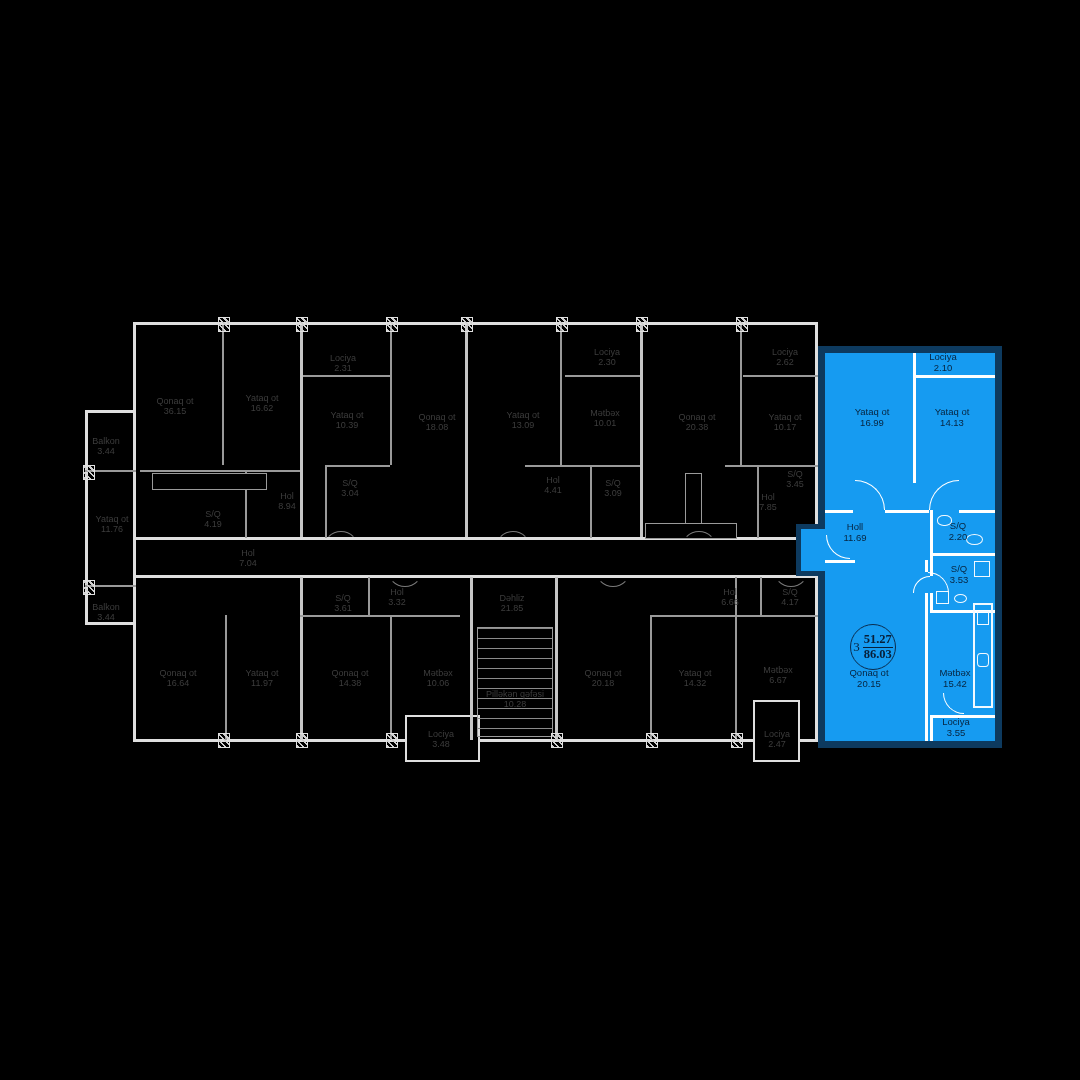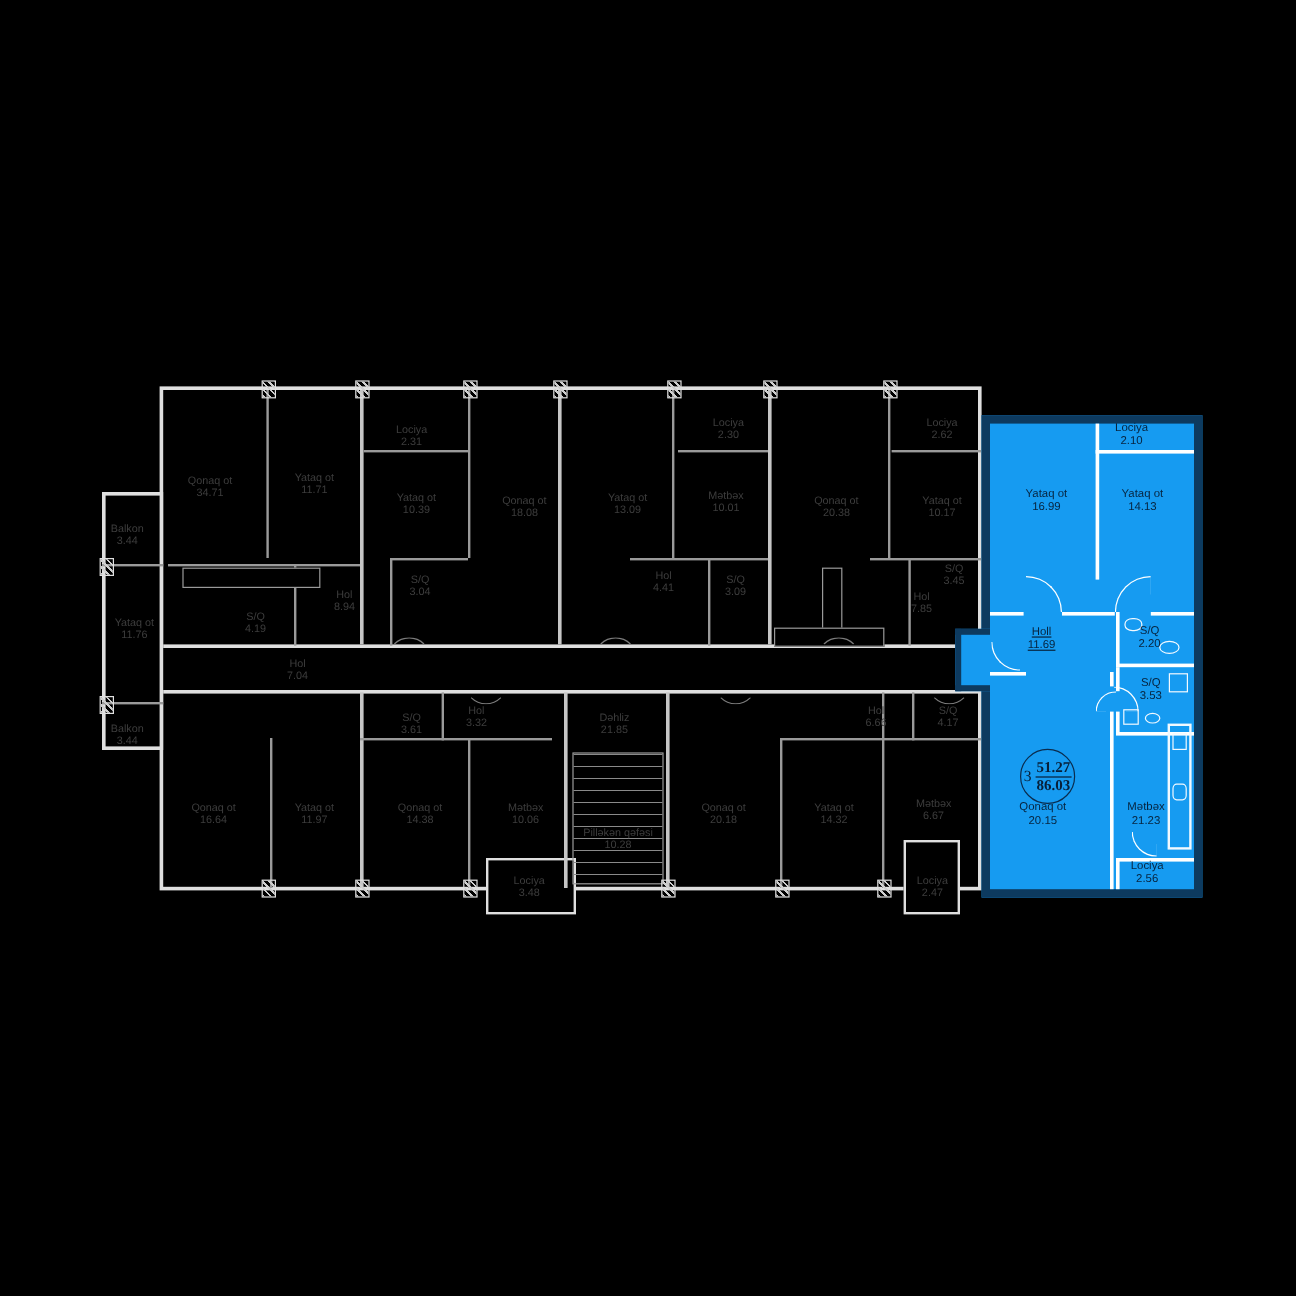--- a/index.html
+++ b/index.html
@@ -105,25 +105,25 @@
     <div class="col" style="left:301px;top:418px;"></div>
     <div class="col" style="left:466px;top:418px;"></div>
     <div class="col" style="left:561px;top:418px;"></div>
     <div class="col" style="left:646px;top:418px;"></div>
     <div class="col" style="left:-2px;top:150px;"></div>
     <div class="col" style="left:-2px;top:265px;"></div>
 
     <div id="dark-labels">
         <div class="room-label" style="left: 90px; top: 91px;">
           <span>Qonaq ot</span>
-          <span>34.71</span>
+          <span>36.15</span>
         </div>
         <div class="room-label" style="left: 177px; top: 88px;">
           <span>Yataq ot</span>
-          <span>11.71</span>
+          <span>16.62</span>
         </div>
         <div class="room-label" style="left: 258px; top: 48px;">
           <span>Lociya</span>
           <span>2.31</span>
         </div>
         <div class="room-label" style="left: 262px; top: 105px;">
           <span>Yataq ot</span>
           <span>10.39</span>
         </div>
         <div class="room-label" style="left: 352px; top: 107px;">
@@ -309,40 +309,40 @@
             <span>2.10</span>
           </div>
           <div class="unit-label" style="left: 47px; top: 65px;">
             <span>Yataq ot</span>
             <span>16.99</span>
           </div>
           <div class="unit-label" style="left: 127px; top: 65px;">
             <span>Yataq ot</span>
             <span>14.13</span>
           </div>
-          <div class="unit-label" style="left: 43px; top: 180px; text-decoration: underline;">
+          <div class="unit-label" style="left: 30px; top: 180px;">
             <span>Holl</span>
             <span>11.69</span>
           </div>
           <div class="unit-label" style="left: 133px; top: 179px;">
             <span>S/Q</span>
             <span>2.20</span>
           </div>
           <div class="unit-label" style="left: 134px; top: 222px;">
             <span>S/Q</span>
             <span>3.53</span>
           </div>
           <div class="unit-label" style="left: 44px; top: 326px;">
             <span>Qonaq ot</span>
             <span>20.15</span>
           </div>
           <div class="unit-label" style="left: 130px; top: 326px;">
             <span>Mətbəx</span>
-            <span>21.23</span>
+            <span>15.42</span>
           </div>
           <div class="unit-label" style="left: 131px; top: 375px;">
             <span>Lociya</span>
-            <span>2.56</span>
+            <span>3.55</span>
           </div>
         </div>
     </div>
   </div>
 </div>
 
 </body></html>

